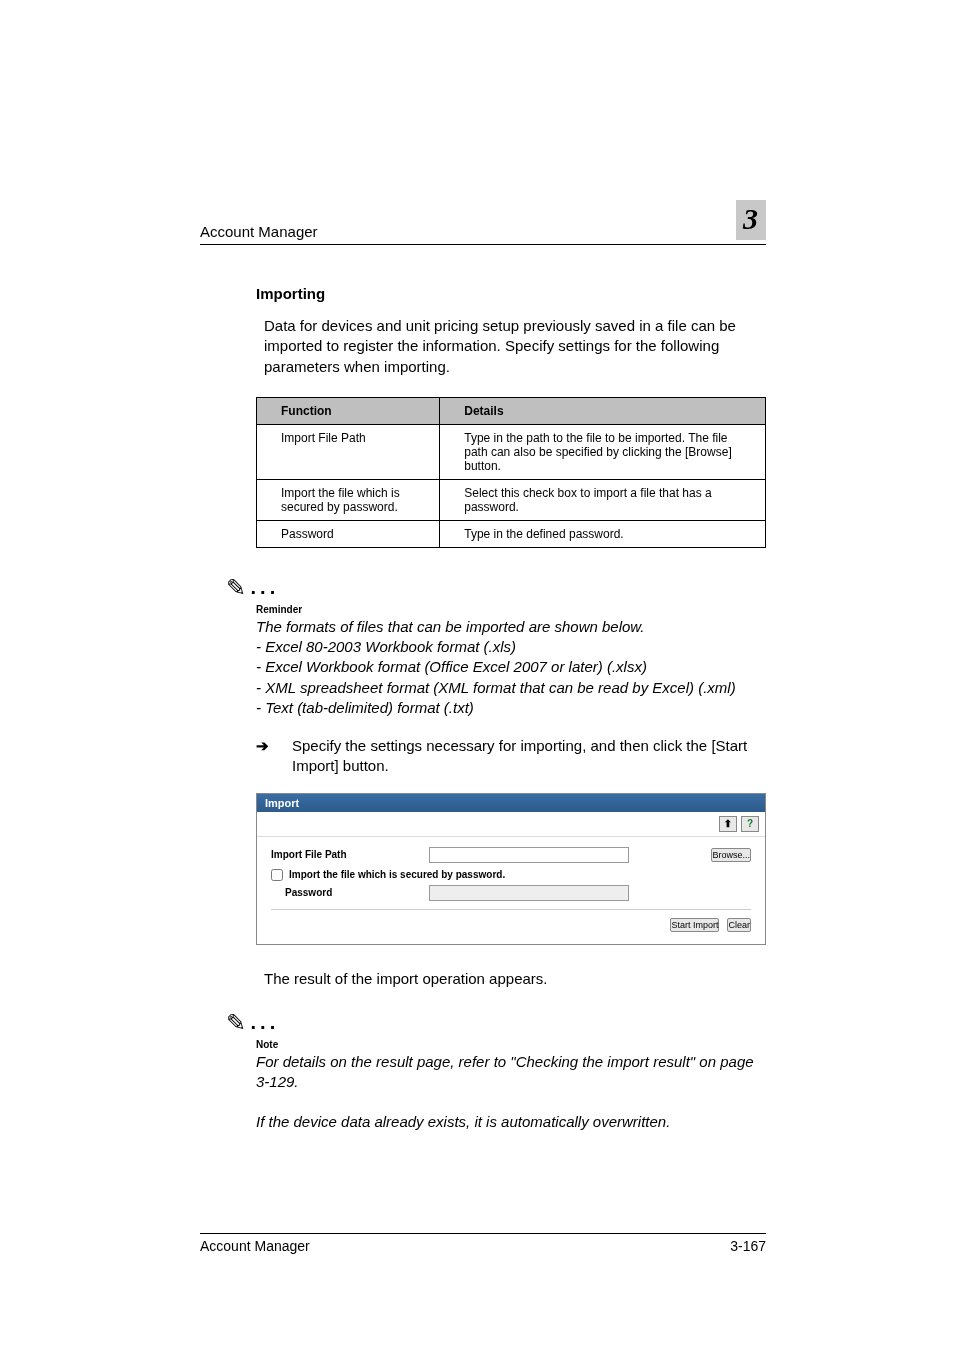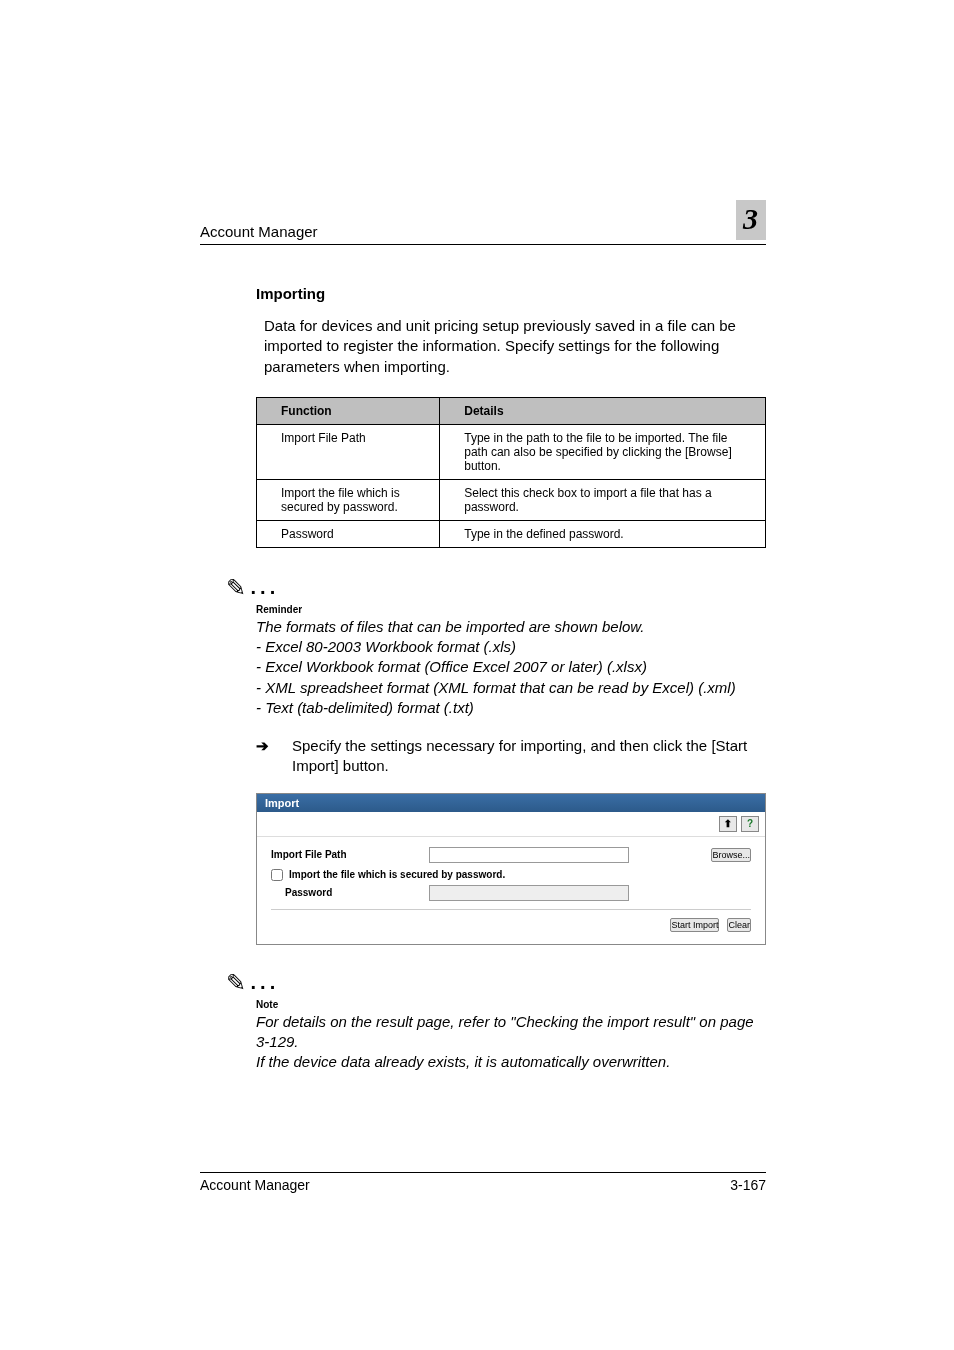--- a/index.html
+++ b/index.html
@@ -282,29 +282,30 @@
           <div class="ss-label" style="width:136px;">Password</div>
           <div class="ss-input" style="background:#eee;"></div>
         </div>
         <div class="ss-actions">
           <div class="ss-smallbtn">Start Import</div>
           <div class="ss-smallbtn">Clear</div>
         </div>
       </div>
     </div>
 
+    <p class="body indented">The result of the import operation appears.</p>
 
     <div class="note-block">
       <div>
         <span class="note-icon">✎</span>
         <span class="note-dots">...</span>
       </div>
       <div class="note-title">Note</div>
       <div class="note-body">
-        <div style="margin-bottom:0;">For details on the result page, refer to "Checking the import result" on page 3-129.</div>
+        <div style="margin-bottom:20px;">For details on the result page, refer to "Checking the import result" on page 3-129.</div>
         <div>If the device data already exists, it is automatically overwritten.</div>
       </div>
     </div>
 
     <div class="footer">
       <span>Account Manager</span>
       <span>3-167</span>
     </div>
 
   </div>

